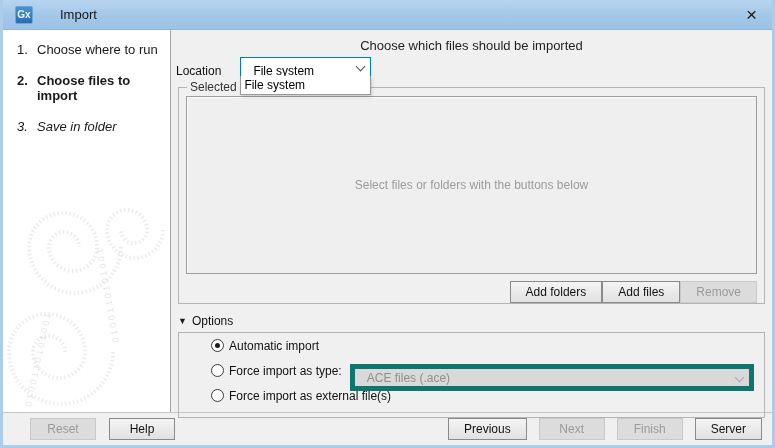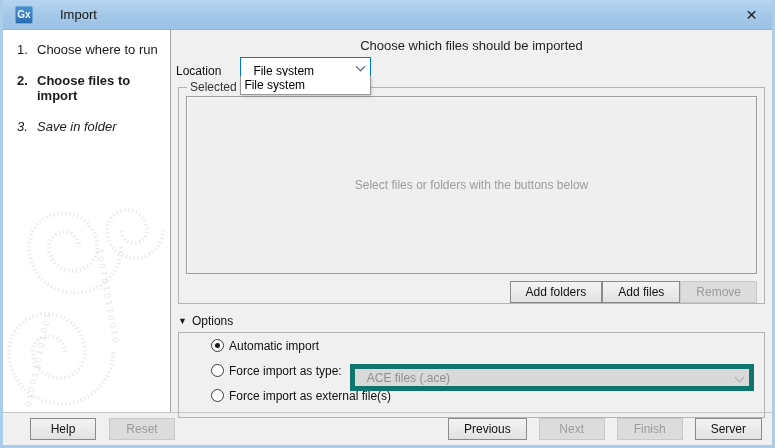--- a/index.html
+++ b/index.html
@@ -183,22 +183,22 @@
         <div class="radiorow">
           <span class="radio"></span>
           <span>Force import as external file(s)</span>
         </div>
       </div>
     </div>
   </div>
 
   <div class="footer">
     <div class="leftg">
+      <button class="btn disabled">Reset</button>
       <button class="btn">Help</button>
-      <button class="btn disabled">Reset</button>
     </div>
     <div class="rightg">
       <button class="btn">Previous</button>
       <button class="btn disabled">Next</button>
       <button class="btn disabled">Finish</button>
       <button class="btn">Server</button>
     </div>
   </div>
 
 </div>

